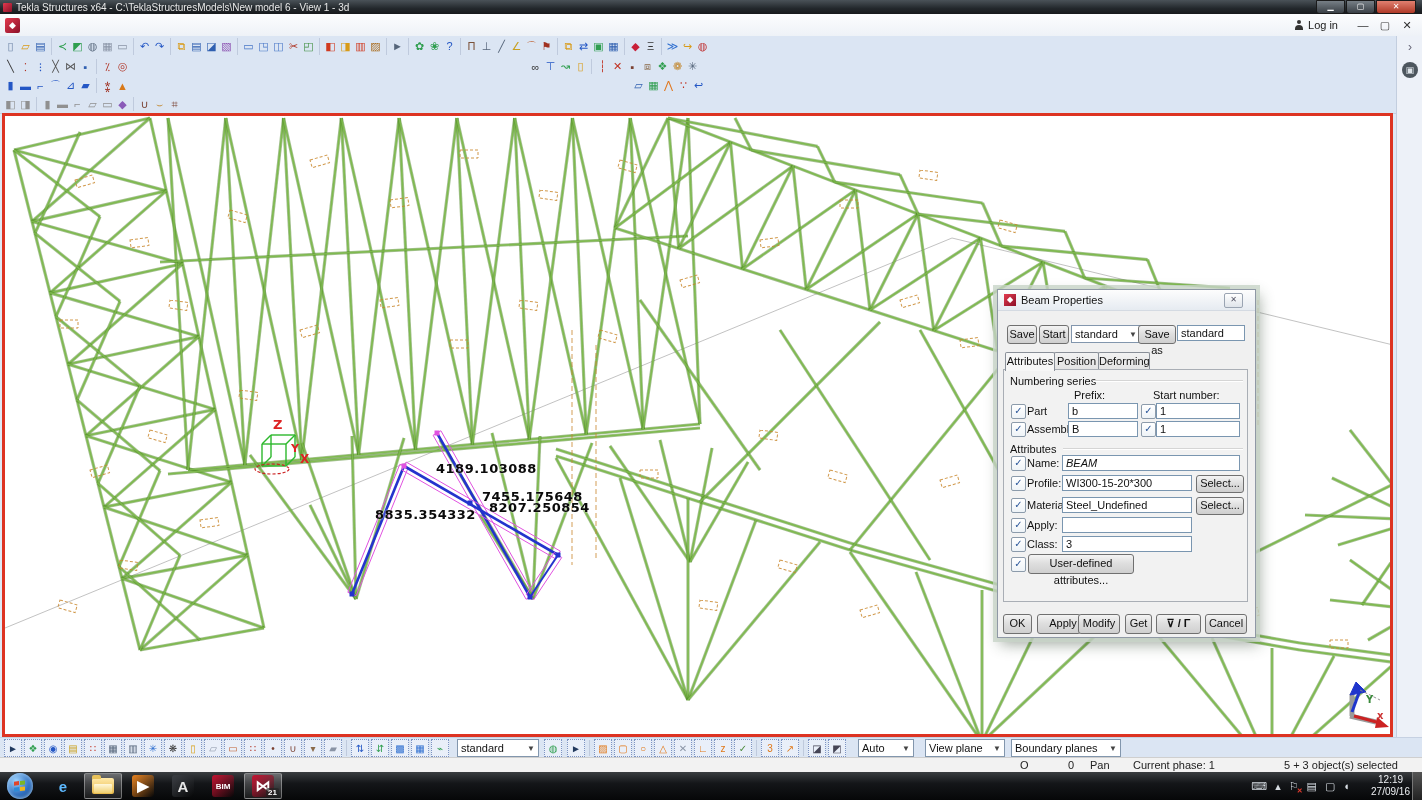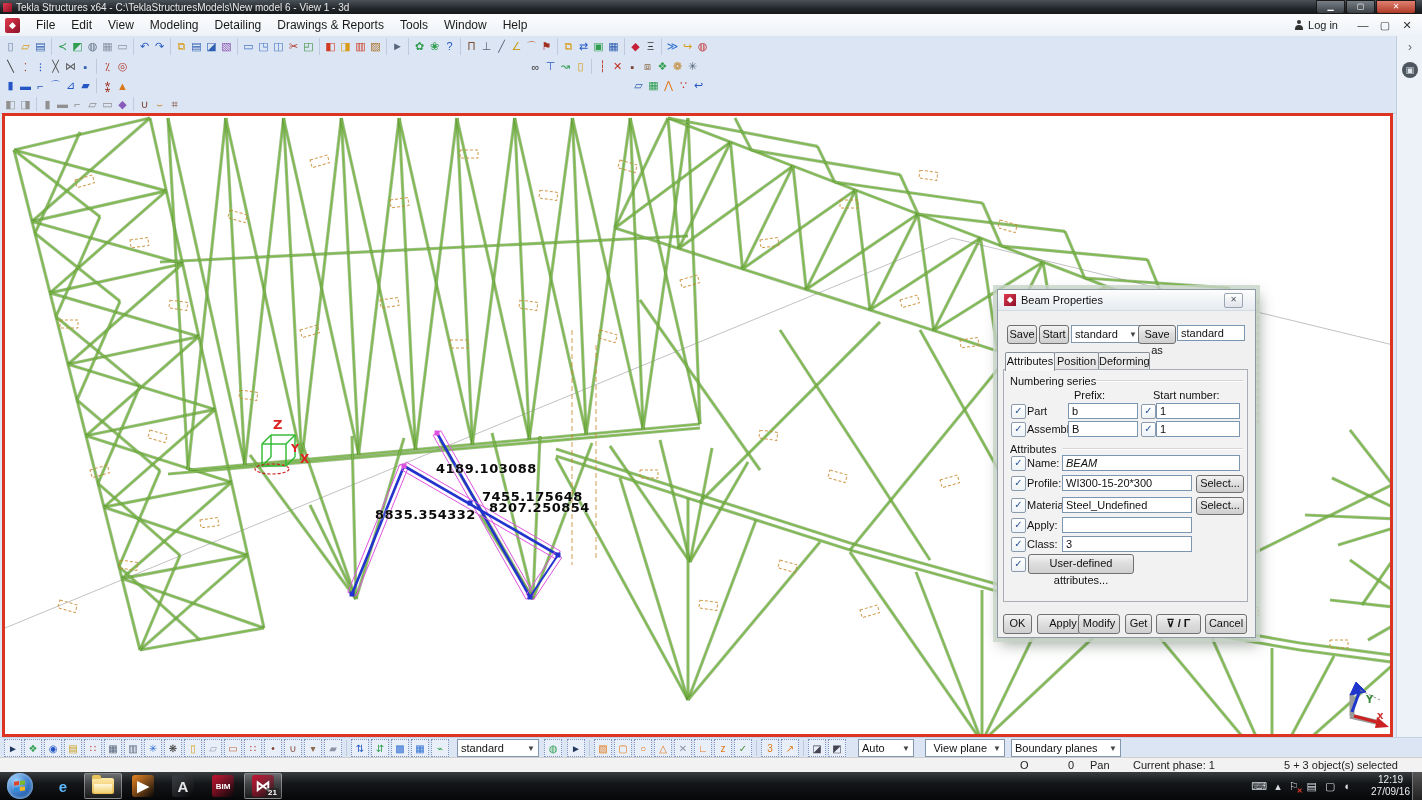--- a/index.html
+++ b/index.html
@@ -85,21 +85,20 @@
     <span>Tekla Structures x64 - C:\TeklaStructuresModels\New model 6  - View 1 - 3d</span>
     <span class="os-winbtns">
       <span class="os-winbtn">▁</span>
       <span class="os-winbtn">▢</span>
       <span class="os-winbtn close">✕</span>
     </span>
   </div>
 
   <div class="menubar">
     <span class="menu-logo">◆</span>
-    <span id="menus"><span class="menu-item">File</span><span class="menu-item">Edit</span><span class="menu-item">View</span><span class="menu-item">Modeling</span><span class="menu-item">Detailing</span><span class="menu-item">Drawings &amp; Reports</span><span class="menu-item">Tools</span><span class="menu-item">Window</span><span class="menu-item">Help</span></span>
     <span class="menubar-right">
       <span class="person-icon"></span>
       <span class="login-label">Log in</span>
       <span class="win-ctl">—</span>
       <span class="win-ctl">▢</span>
       <span class="win-ctl">✕</span>
     </span>
   </div>
 
   <div class="toolrow" style="top:36px;height:21px;">
@@ -806,21 +805,21 @@
           </span>
           <span class="tb-group">
             <span class="tb-icon" style="color: rgb(68, 68, 85);">◪</span>
             <span class="tb-icon" style="color: rgb(68, 68, 85);">◩</span>
           </span>
         </div>
       <div class="combo" style="width:48px;margin:0 8px;">
         <span>Auto</span>
           <span class="arr">▼</span>
       </div>
-      <div class="combo" style="width:72px;margin:0 3px;justify-content:flex-end;">
+      <div class="combo" style="width:72px;margin:0 3px;">
         <span>View plane</span>
           <span class="arr">▼</span>
       </div>
       <div class="combo" style="width:102px;margin:0 3px;">
         <span>Boundary planes</span>
           <span class="arr">▼</span>
       </div>
     </div>
   </div>
 

